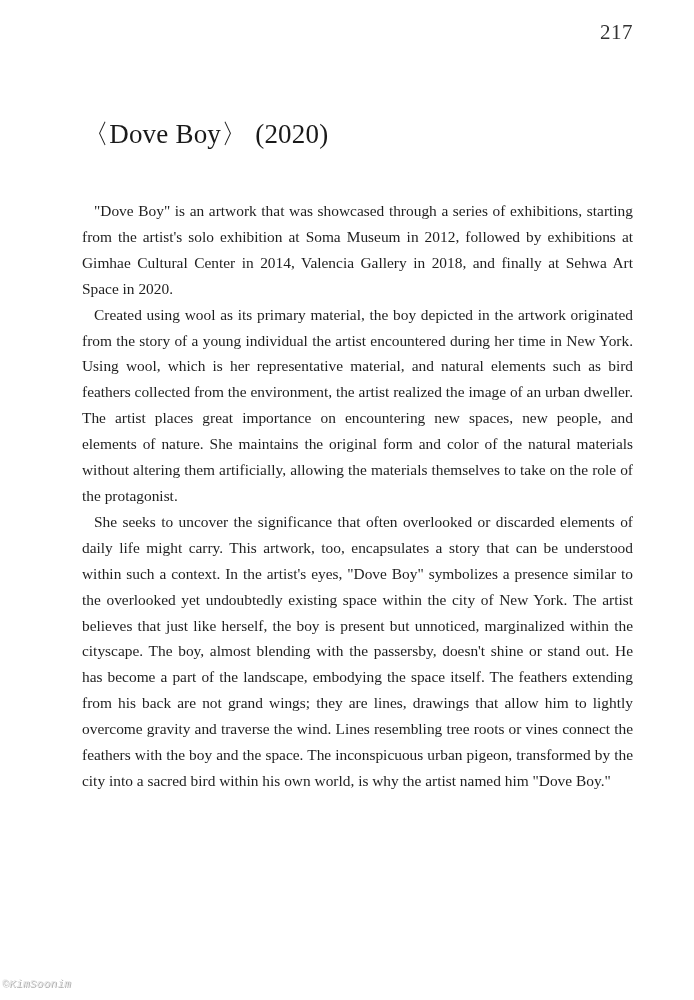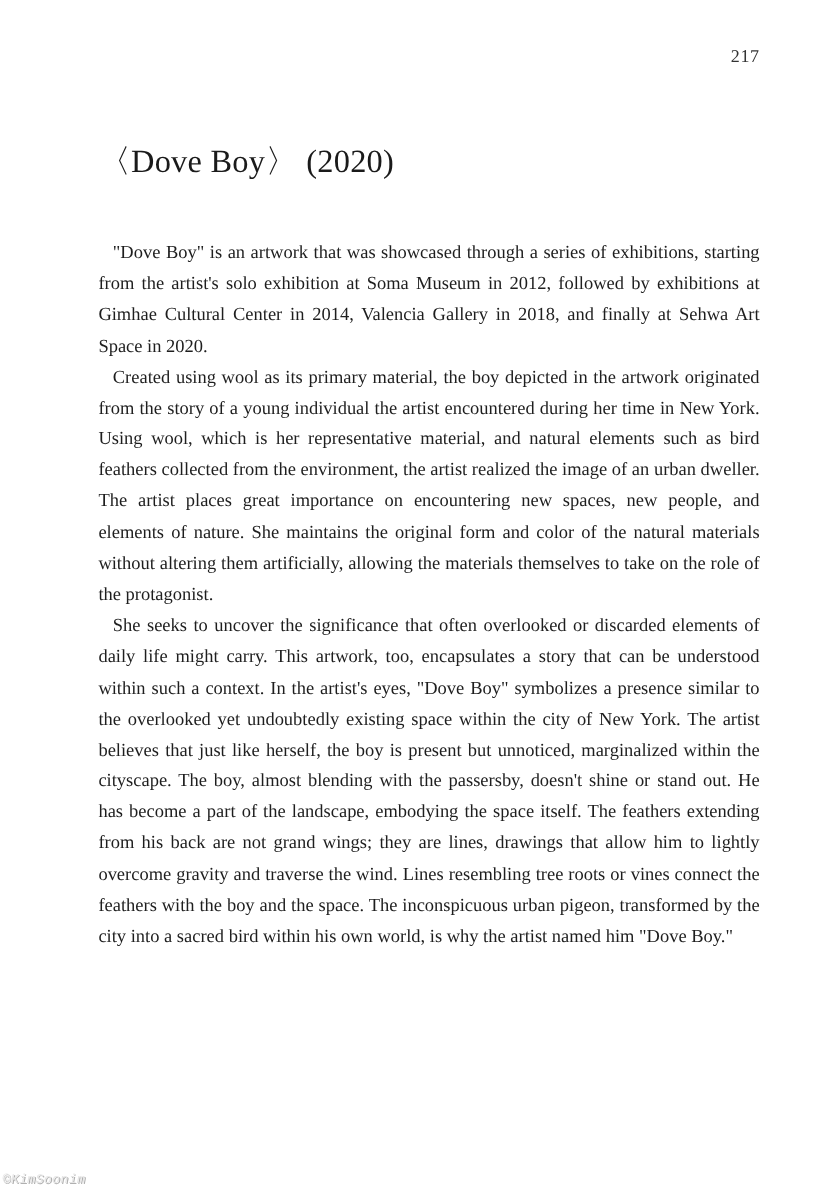--- a/index.html
+++ b/index.html
@@ -10,23 +10,23 @@
     body {
       width: 694px;
       height: 1000px;
       position: relative;
       overflow: hidden;
       font-family: "Liberation Serif", "DejaVu Serif", serif;
       color: #1e1e1e;
     }
     .page-number {
       position: absolute;
-      top: 40px;
+      top: 20px;
       right: 61px;
-      font-size: 15px;
+      font-size: 21px;
       color: #333333;
       letter-spacing: 0.5px;
     }
     .heading {
       position: absolute;
       top: 116px;
       left: 82px;
       font-size: 27px;
       font-weight: normal;
       color: #1a1a1a;

